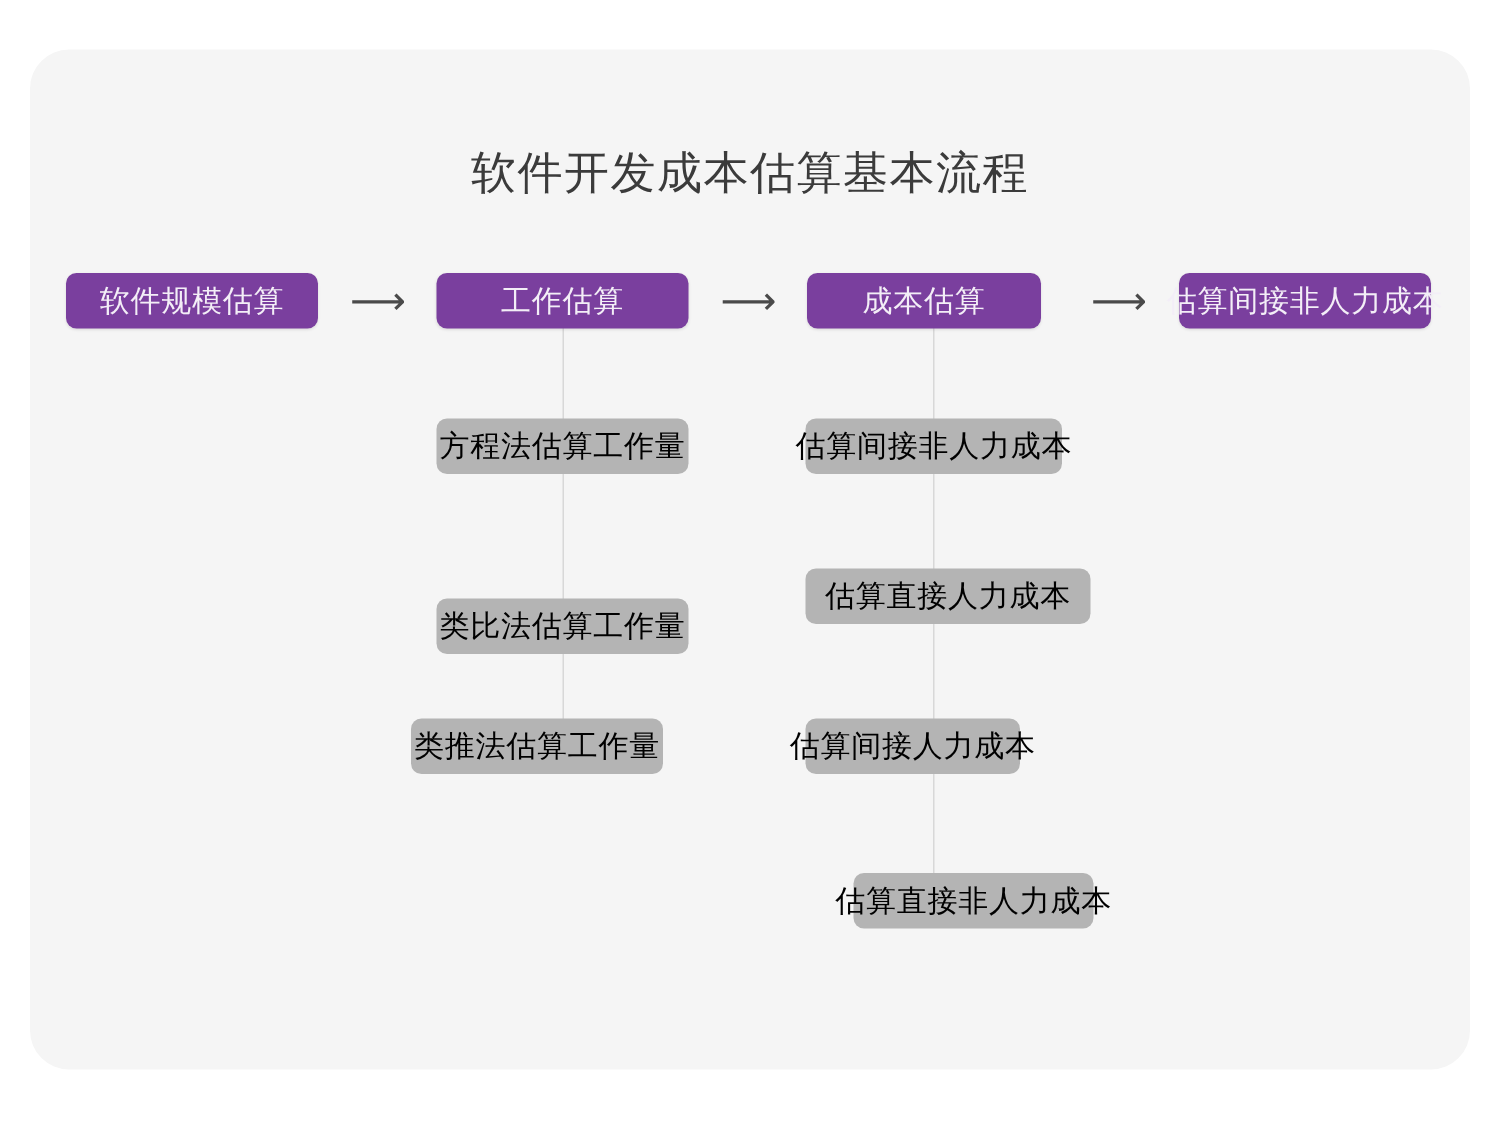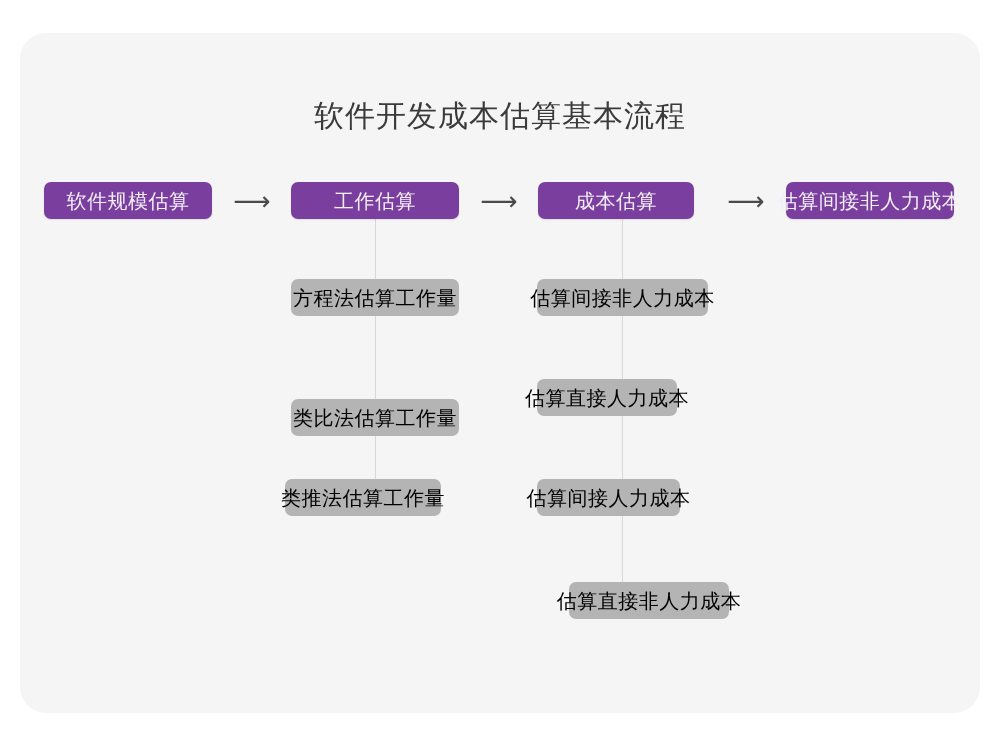--- a/index.html
+++ b/index.html
@@ -119,24 +119,24 @@
     <div class="node primary" style="left:538px; top:182px; width:156px; height:37px;">成本估算</div>
 
     <div class="arrow" style="left:716px; top:184px; width:60px; height:34px;">⟶</div>
 
     <div class="node primary" style="left:786px; top:182px; width:168px; height:37px;">估算间接非人力成本</div>
 
     <div class="node secondary" style="left:291px; top:279px; width:168px; height:37px;">方程法估算工作量</div>
 
     <div class="node secondary" style="left:291px; top:399px; width:168px; height:37px;">类比法估算工作量</div>
 
-    <div class="node secondary" style="left:285px; top:479px; width:156px; height:37px;">类推法估算工作量</div>
+    <div class="node secondary" style="left:274px; top:479px; width:168px; height:37px;">类推法估算工作量</div>
 
     <div class="node secondary" style="left:537px; top:279px; width:171px; height:37px;">估算间接非人力成本</div>
 
-    <div class="node secondary" style="left:537px; top:379px; width:140px; height:37px;">估算直接人力成本</div>
+    <div class="node secondary" style="left:537px; top:379px; width:190px; height:37px;">估算直接人力成本</div>
 
     <div class="node secondary" style="left:537px; top:479px; width:143px; height:37px;">估算间接人力成本</div>
 
     <div class="node secondary" style="left:569px; top:582px; width:160px; height:37px;">估算直接非人力成本</div>
 
   </div>
 </div>
 
 </body></html>

